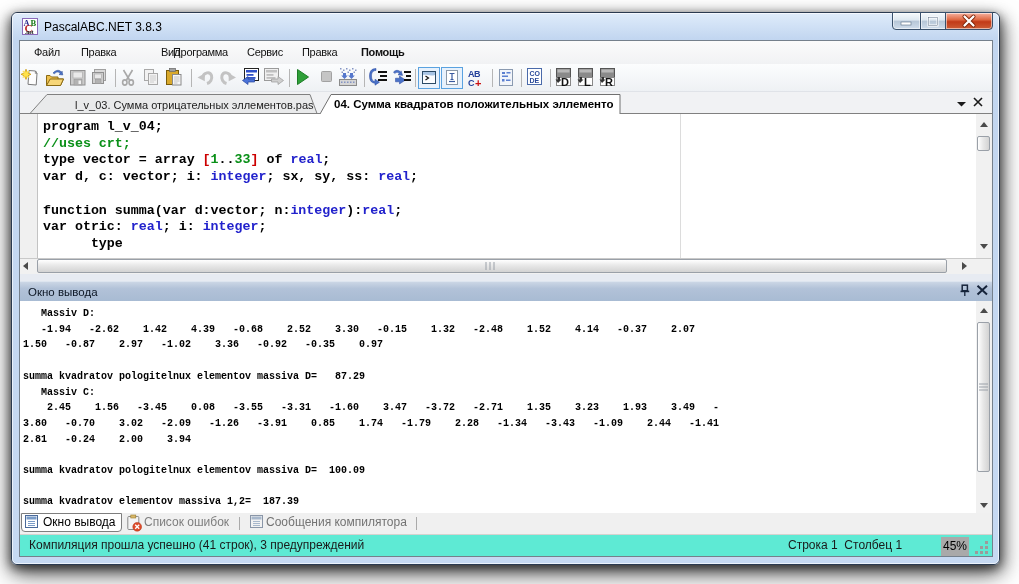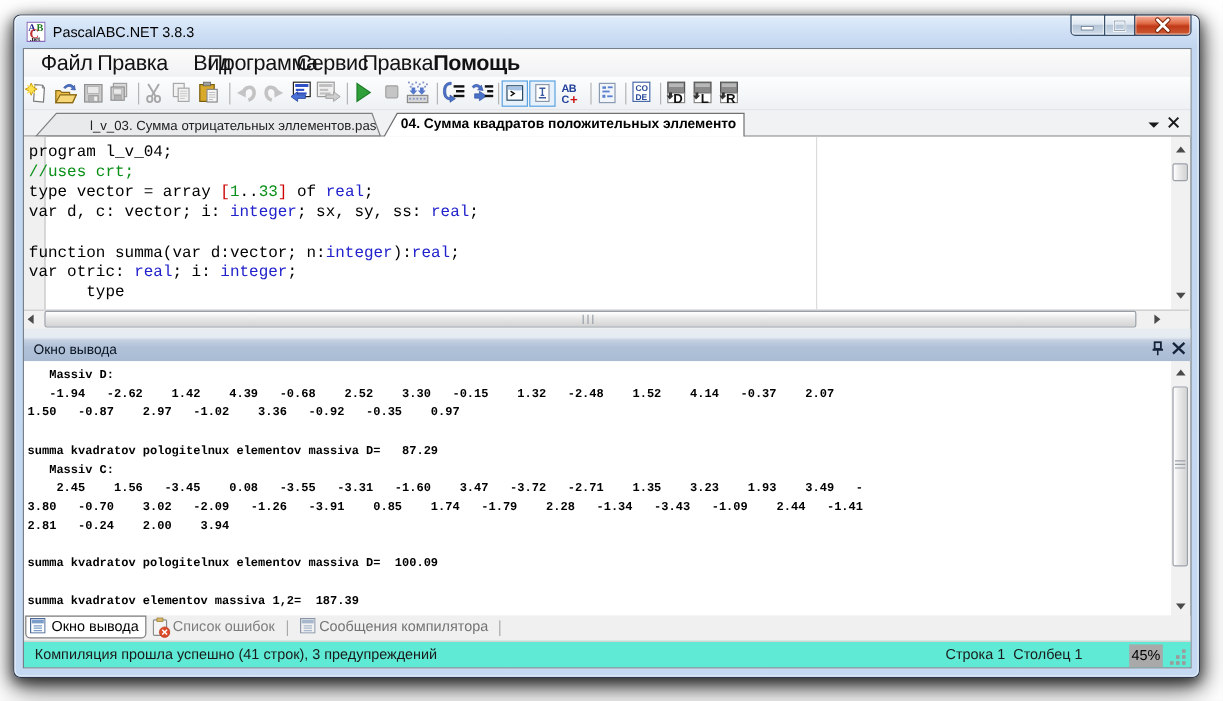--- a/index.html
+++ b/index.html
@@ -13,30 +13,30 @@
   }
   #win .inner-hl { position:absolute; left:0; top:0; right:0; bottom:0; border:1px solid rgba(255,255,255,.65); border-radius:5px; pointer-events:none; }
   
   #capbtns { position:absolute; left:892px; top:12px; height:19px; }
   .cbtn { position:absolute; top:0; height:18px; border:1px solid #39506b; box-sizing:border-box; box-shadow: inset 0 0 0 1px rgba(255,255,255,.55); }
   #btn-min { left:0; width:29px; border-radius:0 0 0 4px; background:linear-gradient(#f5f9fc,#dde7f0 45%,#b6c6d7 50%,#cfdceb); }
   #btn-max { left:28px; width:27px; background:linear-gradient(#f5f9fc,#dde7f0 45%,#b6c6d7 50%,#cfdceb); }
   #btn-close { left:53px; width:48px; border-radius:0 0 4px 0; background:linear-gradient(#f7b2a0,#e06c47 40%,#c13a18 55%,#cd5c35); }
   
   #client { position:absolute; left:19px; top:40px; width:974px; height:517px; background:#f0f0f0; border:1px solid #75808c; box-sizing:border-box; }
-  .menu-item { position:absolute; top:0; height:23px; line-height:23px; font-size:18px; letter-spacing:-0.3px; color:#121212; }
+  .menu-item { position:absolute; top:0; height:23px; line-height:23px; font-size:11px; letter-spacing:-0.3px; color:#121212; }
   
   .tabtext { position:absolute; font-size:12px; color:#222; }
   
   #editor { position:absolute; left:20px; top:114px; width:956px; height:144px; background:#ffffff; }
   #gutter { position:absolute; left:20px; top:114px; width:18px; height:144px; background:#f0f0f0; border-right:1px solid #c3c3c3; box-sizing:border-box; }
   #marginline { position:absolute; left:680px; top:114px; width:1px; height:144px; background:#dcdcdc; }
   #code {
-    position:absolute; left:24px; top:119px; margin:0;
-    font-family:"Liberation Mono",monospace; font-size:13.3px; line-height:16.74px; font-weight:normal; color:#000;
+    position:absolute; left:43px; top:119px; margin:0;
+    font-family:"Liberation Mono",monospace; font-size:13.3px; line-height:16.74px; font-weight:bold; color:#000;
   }
   #code .k { color:#000000; }
   #code .c { color:#0a9018; }
   #code .t { color:#2222cc; }
   #code .r { color:#cc0000; }
   #code .n { color:#0a9018; }
   
   .sb-track { position:absolute; background:#f1f1f1; }
   .sb-thumb { position:absolute; background:linear-gradient(90deg,#ffffff,#e8e8e8 45%,#d3d3d3); border:1px solid #9aa0a8; border-radius:2px; box-sizing:border-box; }
   .sb-thumb-h { position:absolute; background:linear-gradient(#ffffff,#e8e8e8 45%,#d3d3d3); border:1px solid #9aa0a8; border-radius:2px; box-sizing:border-box; }

